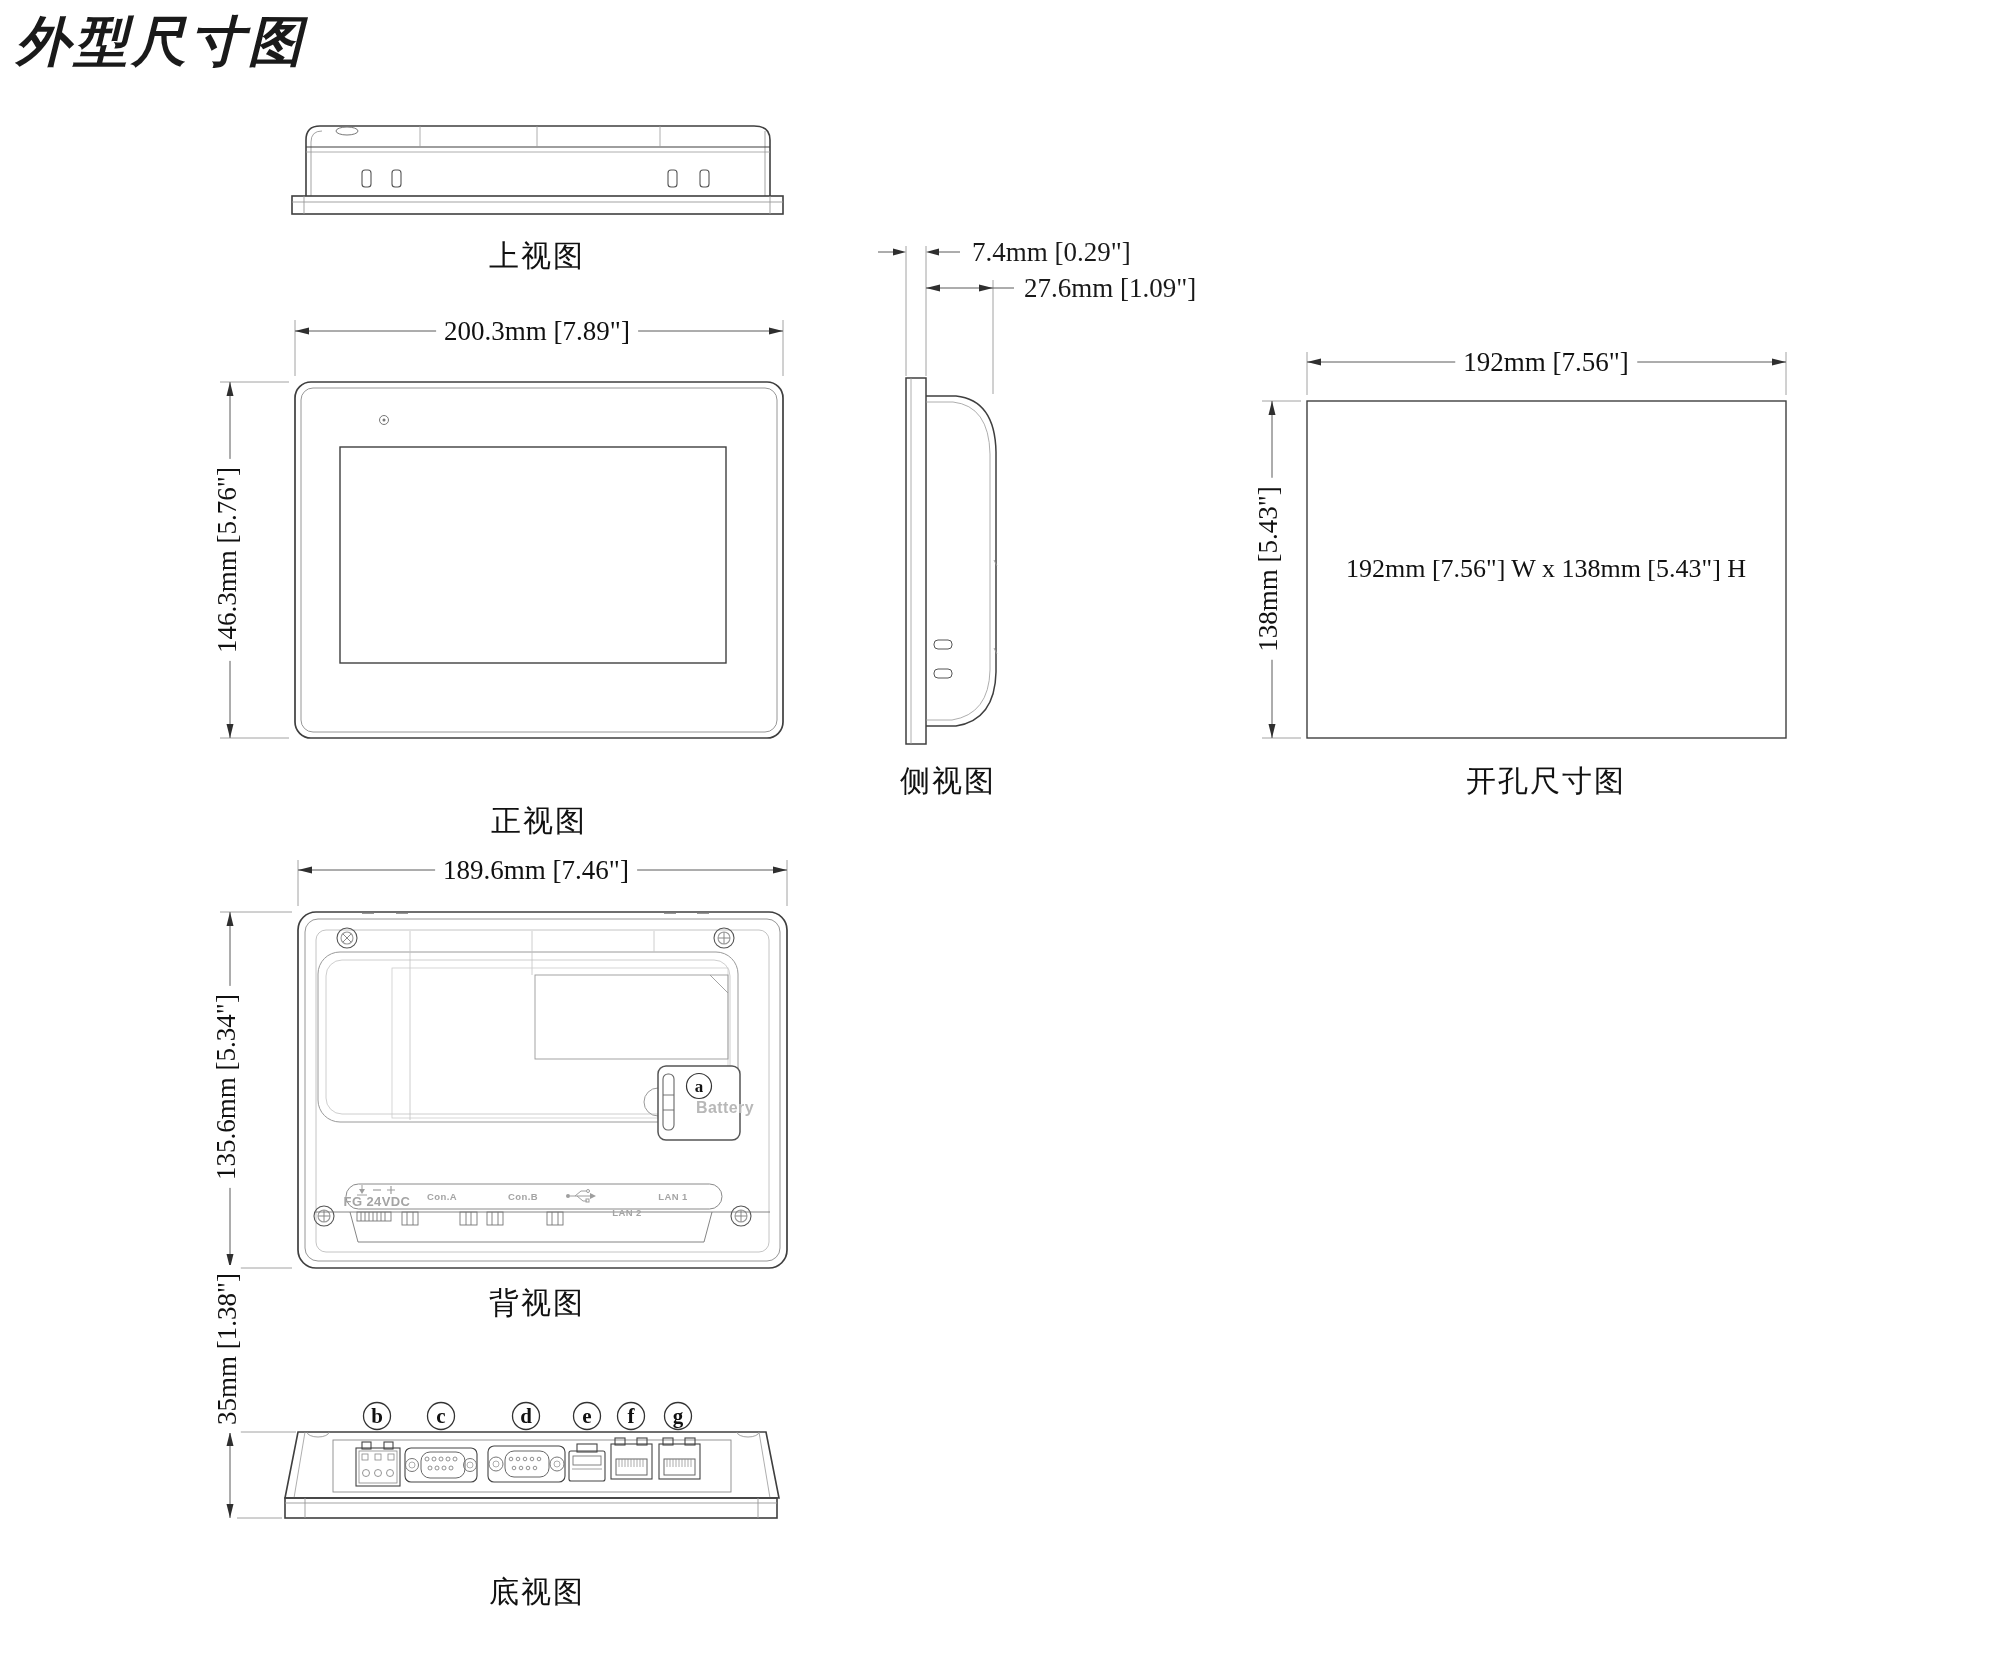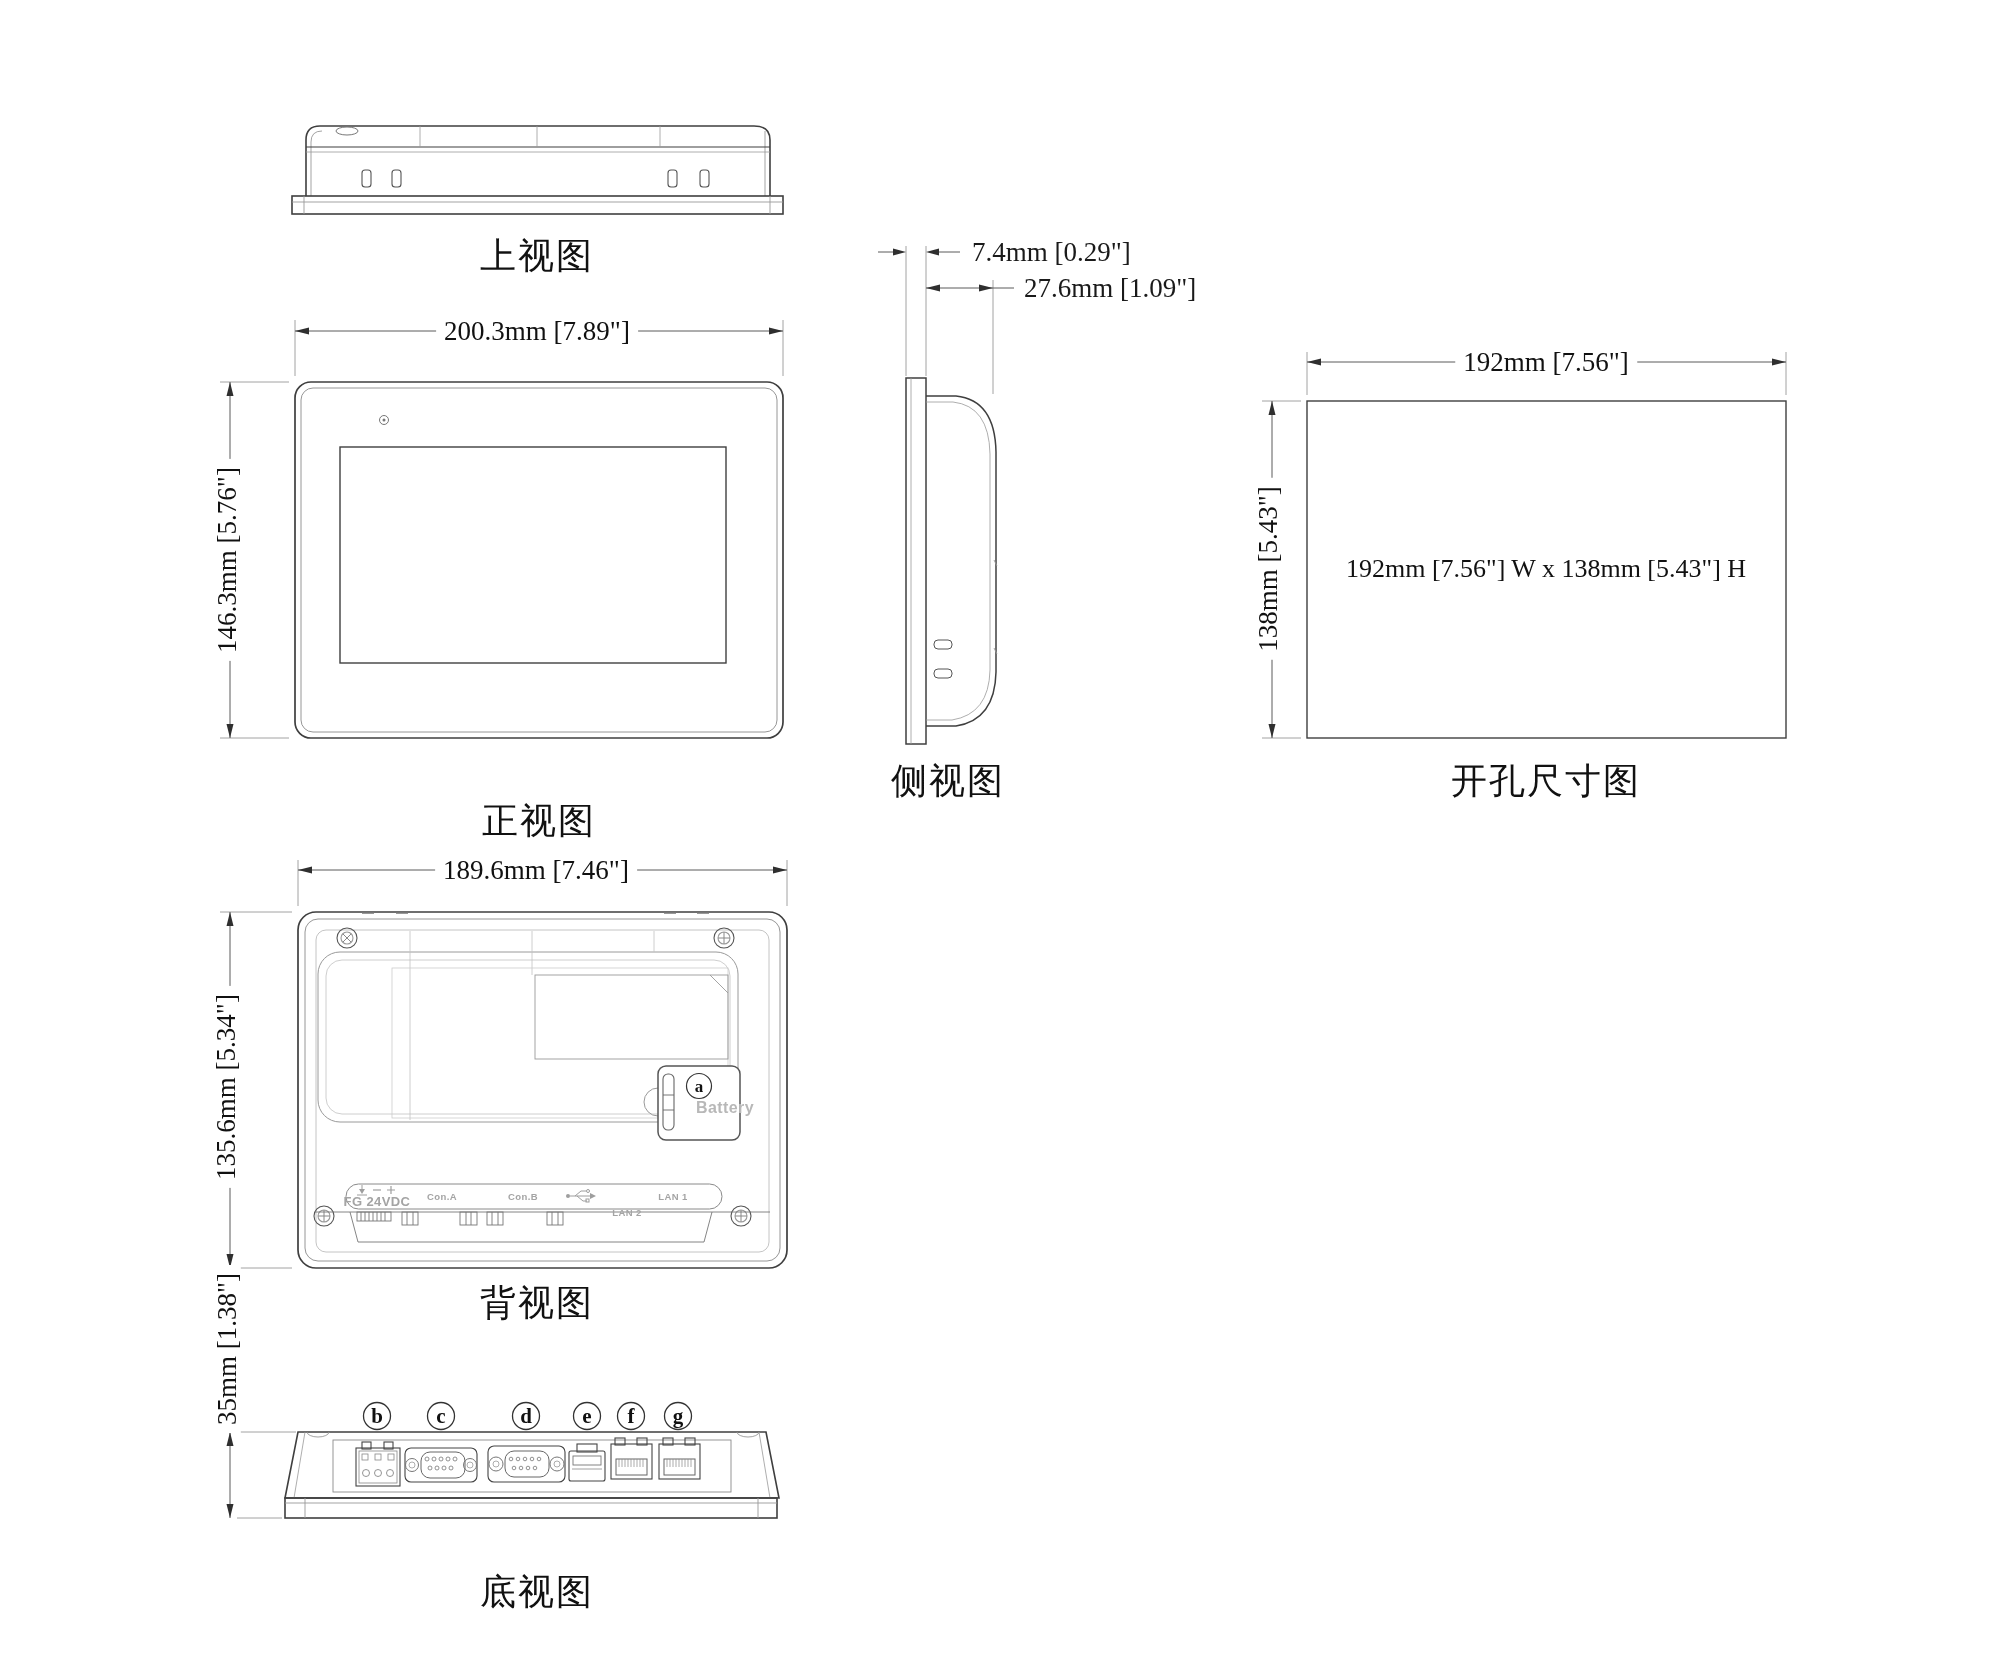--- a/index.html
+++ b/index.html
@@ -12,21 +12,21 @@
     overflow:hidden;
   }
   .layer{position:absolute;left:0;top:0;}
   .lbl{
     position:absolute;
     transform:translate(-50%,-50%);
     white-space:nowrap;
     color:#111;
   }
   .cjk{
-    font-size:36px;
+    font-size:30px;
     letter-spacing:2px;
   }
   .title{
     position:absolute;left:16px;top:6px;
     font-size:54px;font-weight:bold;font-style:italic;
     letter-spacing:4px;
     white-space:nowrap;
   }
   .dim{
     font-size:27px;
@@ -317,20 +317,21 @@
       </g>
     </g>
     <g stroke="#5a5a5a" fill="none" stroke-width="1">
       <path d="M237 1432 H296 M237 1518 H282" stroke="#8a8a8a" stroke-width="0.8"></path>
       <path d="M230 1418 V1518"></path>
       <polygon points="230,1432 226.5,1446 233.5,1446" fill="#2f2f2f" stroke="none"></polygon>
       <polygon points="230,1518 226.5,1504 233.5,1504" fill="#2f2f2f" stroke="none"></polygon>
     </g>
   </svg>
 
+  <span class="title">外型尺寸图</span>
 
   <span class="lbl cjk" style="left:537px;top:256px;">上视图</span>
   <span class="lbl cjk" style="left:539px;top:821px;text-align:right;">正视图</span>
   <span class="lbl cjk" style="left:948px;top:781px;">侧视图</span>
   <span class="lbl cjk" style="left:1546px;top:781px;">开孔尺寸图</span>
   <span class="lbl cjk" style="left:537px;top:1303px;">背视图</span>
   <span class="lbl cjk" style="left:537px;top:1592px;">底视图</span>
 
   <span class="lbl dim" style="left:537px;top:331px;">200.3mm [7.89"]</span>
   <span class="lbl dim rot" style="left:227px;top:560px;">146.3mm [5.76"]</span>

